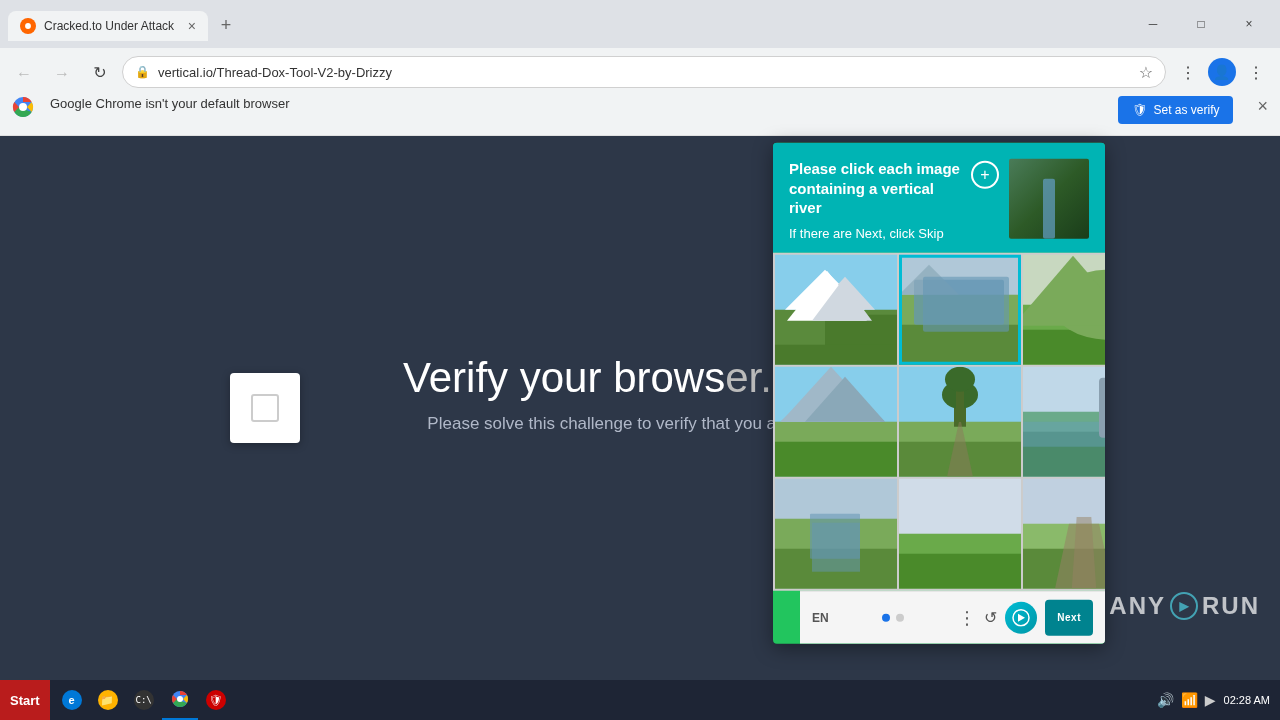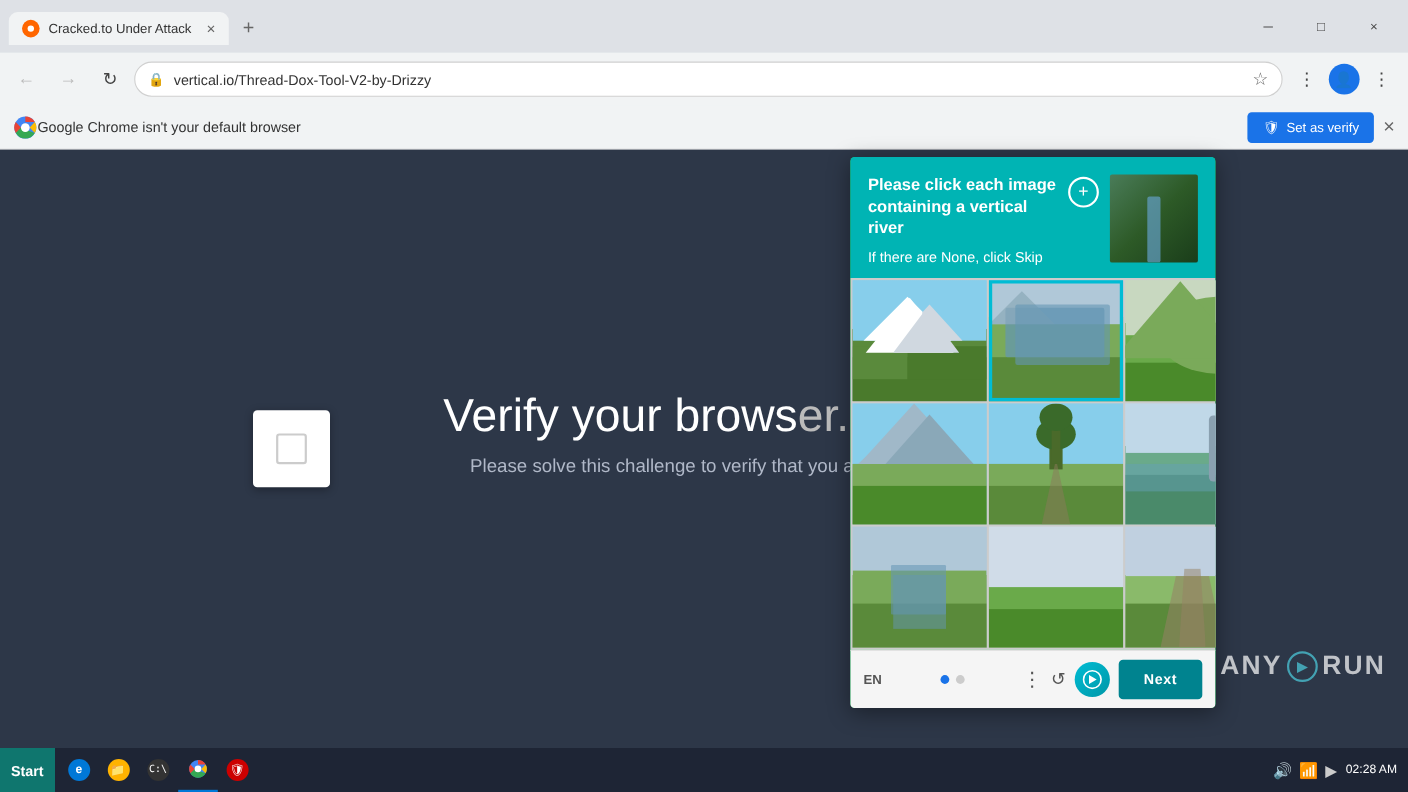--- a/index.html
+++ b/index.html
@@ -21,21 +21,21 @@
       background: #1e2535;
       display: flex;
       align-items: center;
       z-index: 1000;
     }
     .taskbar-start {
       display: flex;
       align-items: center;
       padding: 0 10px;
       height: 100%;
-      background: #0f766e;
+      background: #b91c1c;
       cursor: pointer;
     }
     .taskbar-start span { color: white; font-size: 13px; font-weight: bold; }
     .taskbar-items {
       display: flex;
       align-items: center;
       height: 100%;
       flex: 1;
       padding-left: 4px;
     }
@@ -200,23 +200,22 @@
       justify-content: center;
       color: white;
       font-size: 14px;
     }
 
     
     .notification-bar {
       height: 40px;
       background: #f1f3f4;
       display: flex;
-      align-items: center;
       padding: 0 12px;
-      gap: 0;
+      gap: 16px;
       border-bottom: 1px solid #e0e0e0;
     }
     .notif-text { font-size: 13px; color: #333; flex: 1; }
     .notif-btn {
       height: 28px;
       padding: 0 14px;
       background: #1a73e8;
       color: white;
       border: none;
       border-radius: 4px;
@@ -501,20 +500,21 @@
       clip-path: polygon(20% 0%, 80% 0%, 100% 100%, 0% 100%);
     }
 
     
     .captcha-footer {
       display: flex;
       align-items: center;
       padding: 8px 12px;
       background: #f5f5f5;
       border-top: 1px solid #e0e0e0;
+      margin-left: 27px;
     }
     .captcha-lang {
       font-size: 12px;
       color: #555;
       font-weight: bold;
     }
     .captcha-dots {
       flex: 1;
       display: flex;
       justify-content: center;
@@ -541,26 +541,26 @@
     }
     .captcha-refresh-btn {
       font-size: 16px;
       color: #555;
       cursor: pointer;
       background: none;
       border: none;
     }
     .captcha-next-btn {
       height: 36px;
-      padding: 0 23px;
+      padding: 0 12px;
       background: #00838f;
       color: white;
       border: none;
       border-radius: 4px;
-      font-size: 13px;
+      font-size: 10px;
       font-weight: bold;
       cursor: pointer;
       letter-spacing: 0.5px;
     }
 
     
     .anyrun-logo {
       position: absolute;
       bottom: 60px;
       right: 20px;
@@ -705,21 +705,21 @@
 
     <div class="captcha-checkbox-widget" style="left:230px;">
       <div class="captcha-checkbox"></div>
     </div>
 
     <div class="captcha-widget" style="right:175px; top:50%; transform:translateY(-53%);">
 
       <div class="captcha-header">
         <div class="captcha-instruction">
           <div class="captcha-instruction-text">Please click each image containing a vertical river</div>
-          <div class="captcha-skip-text">If there are None, click Skip</div>
+          <div class="captcha-skip-text">If there are Next, click Skip</div>
         </div>
         <div class="captcha-plus-icon">+</div>
         <div class="captcha-preview">
           <div class="captcha-preview-river"></div>
         </div>
       </div>
 
       <div class="captcha-grid">
 
         <div class="captcha-cell scene-mountains-green">

